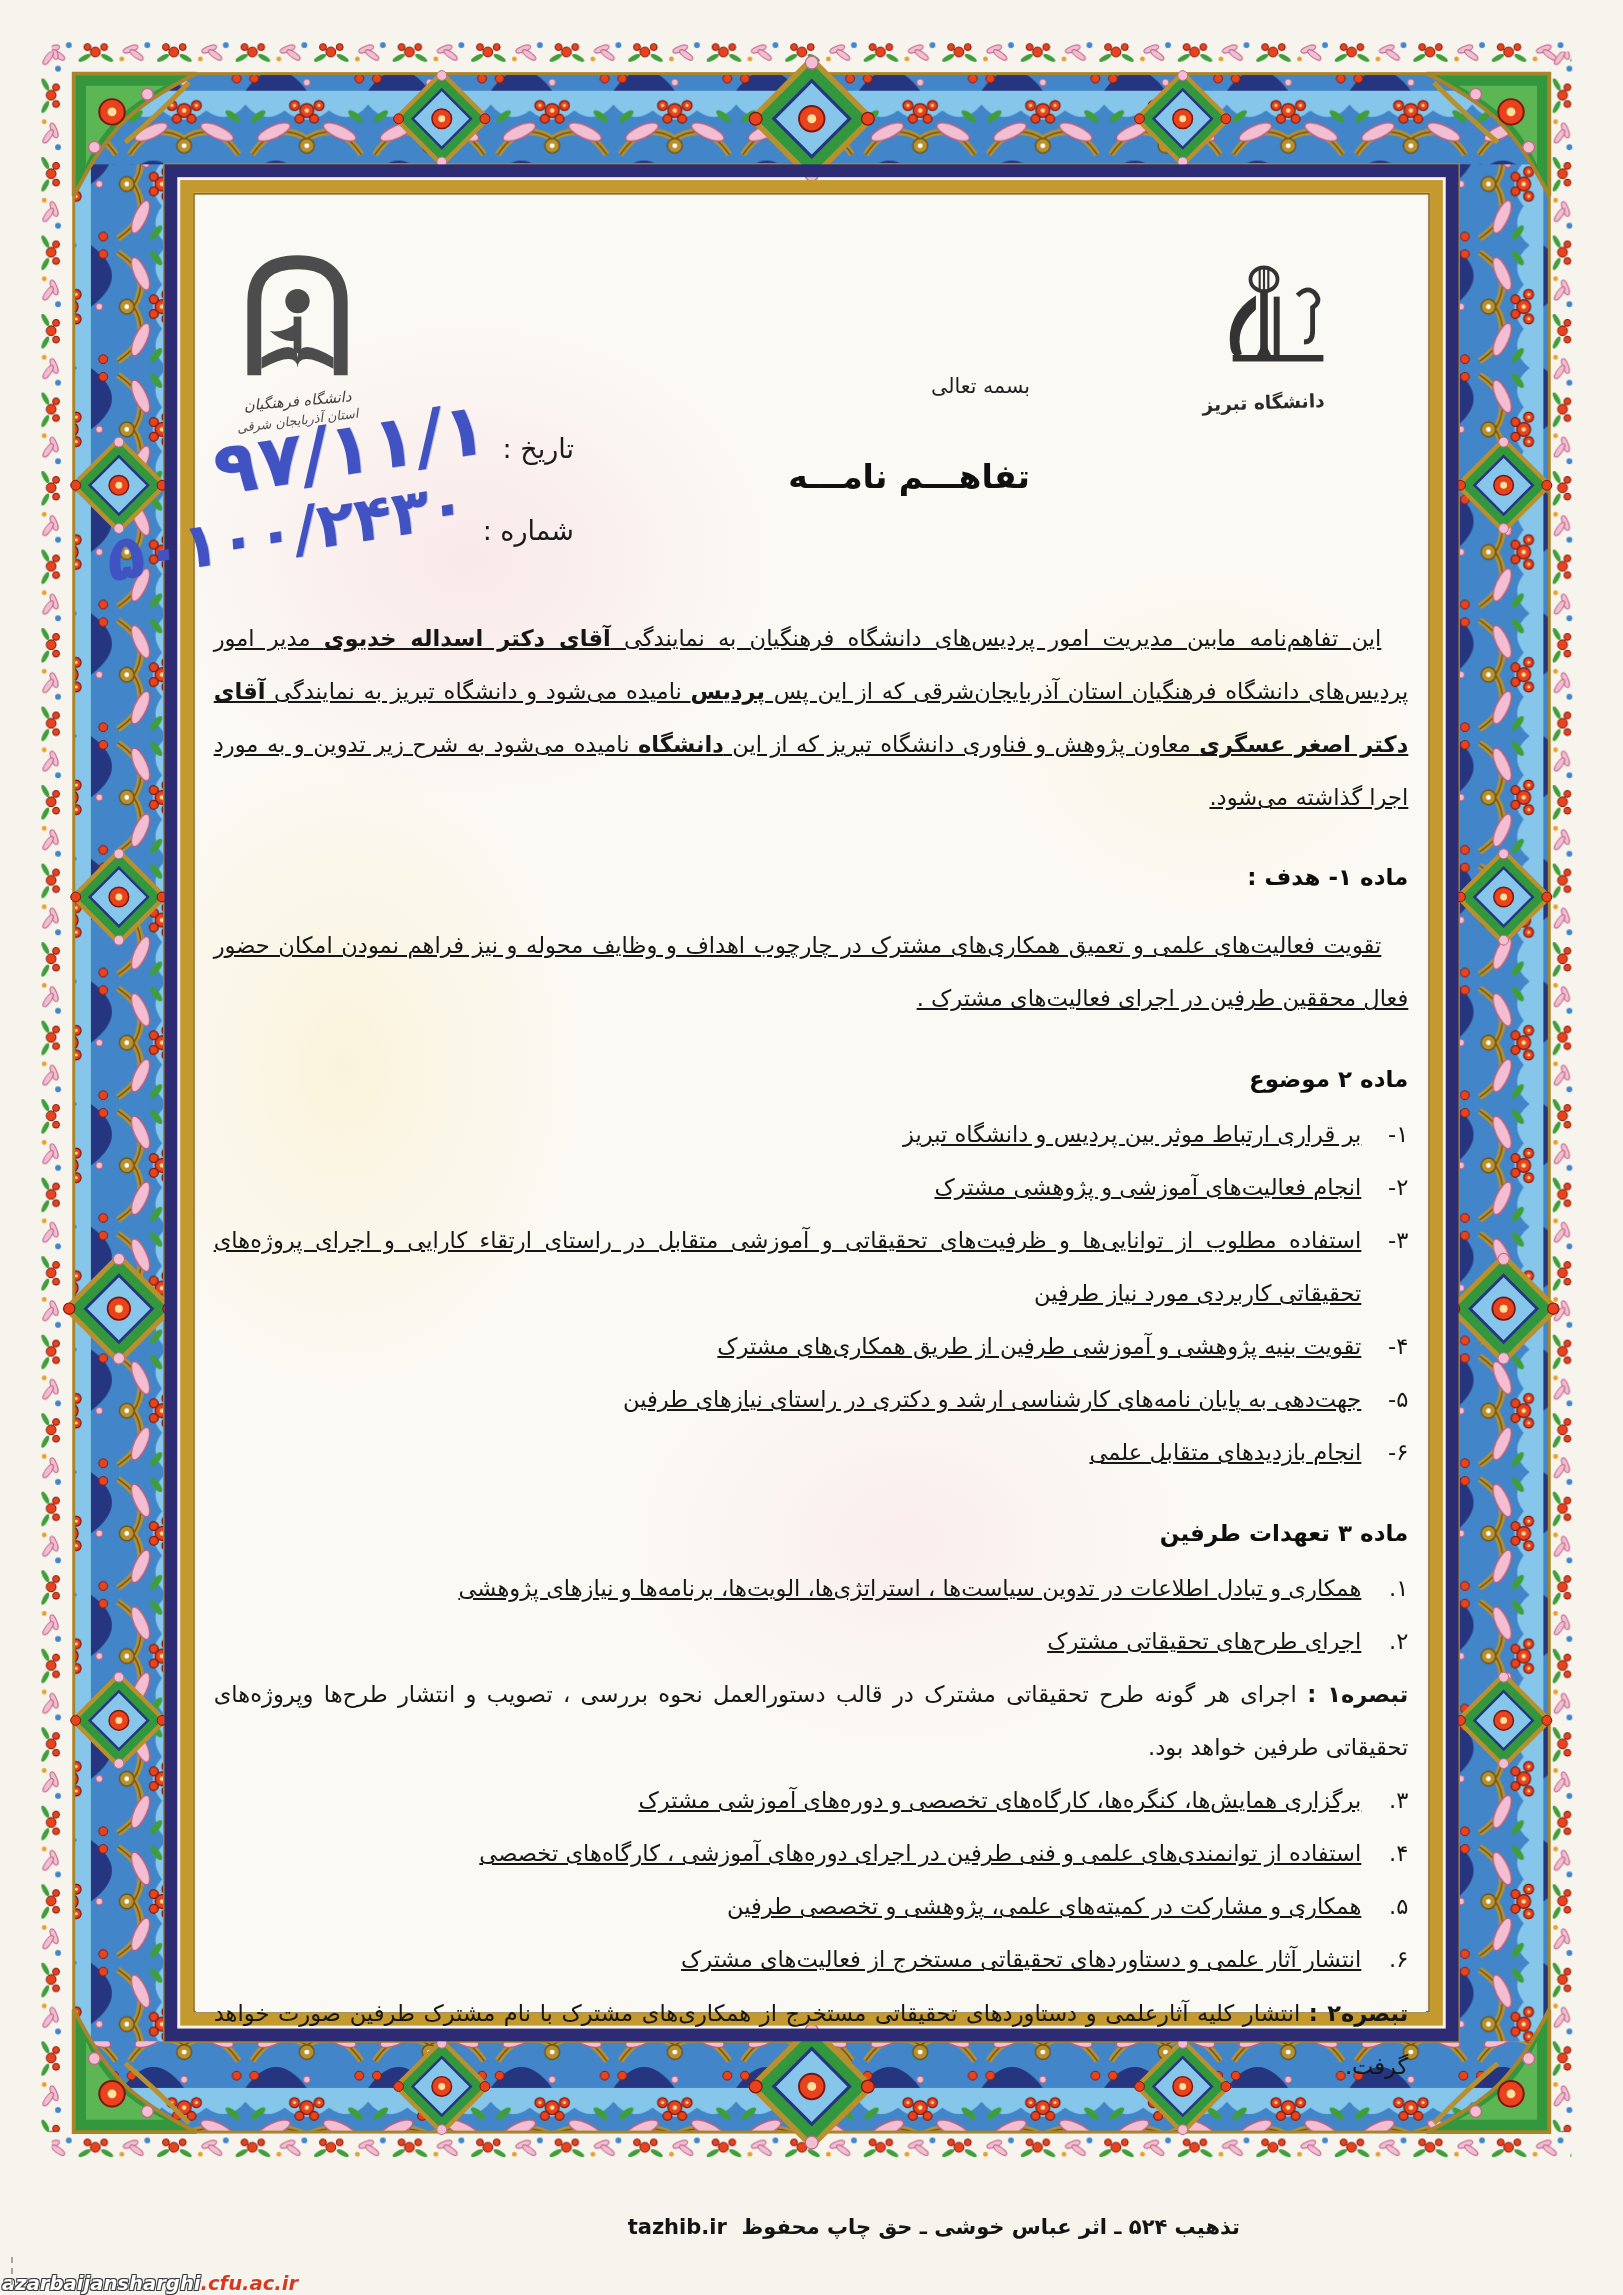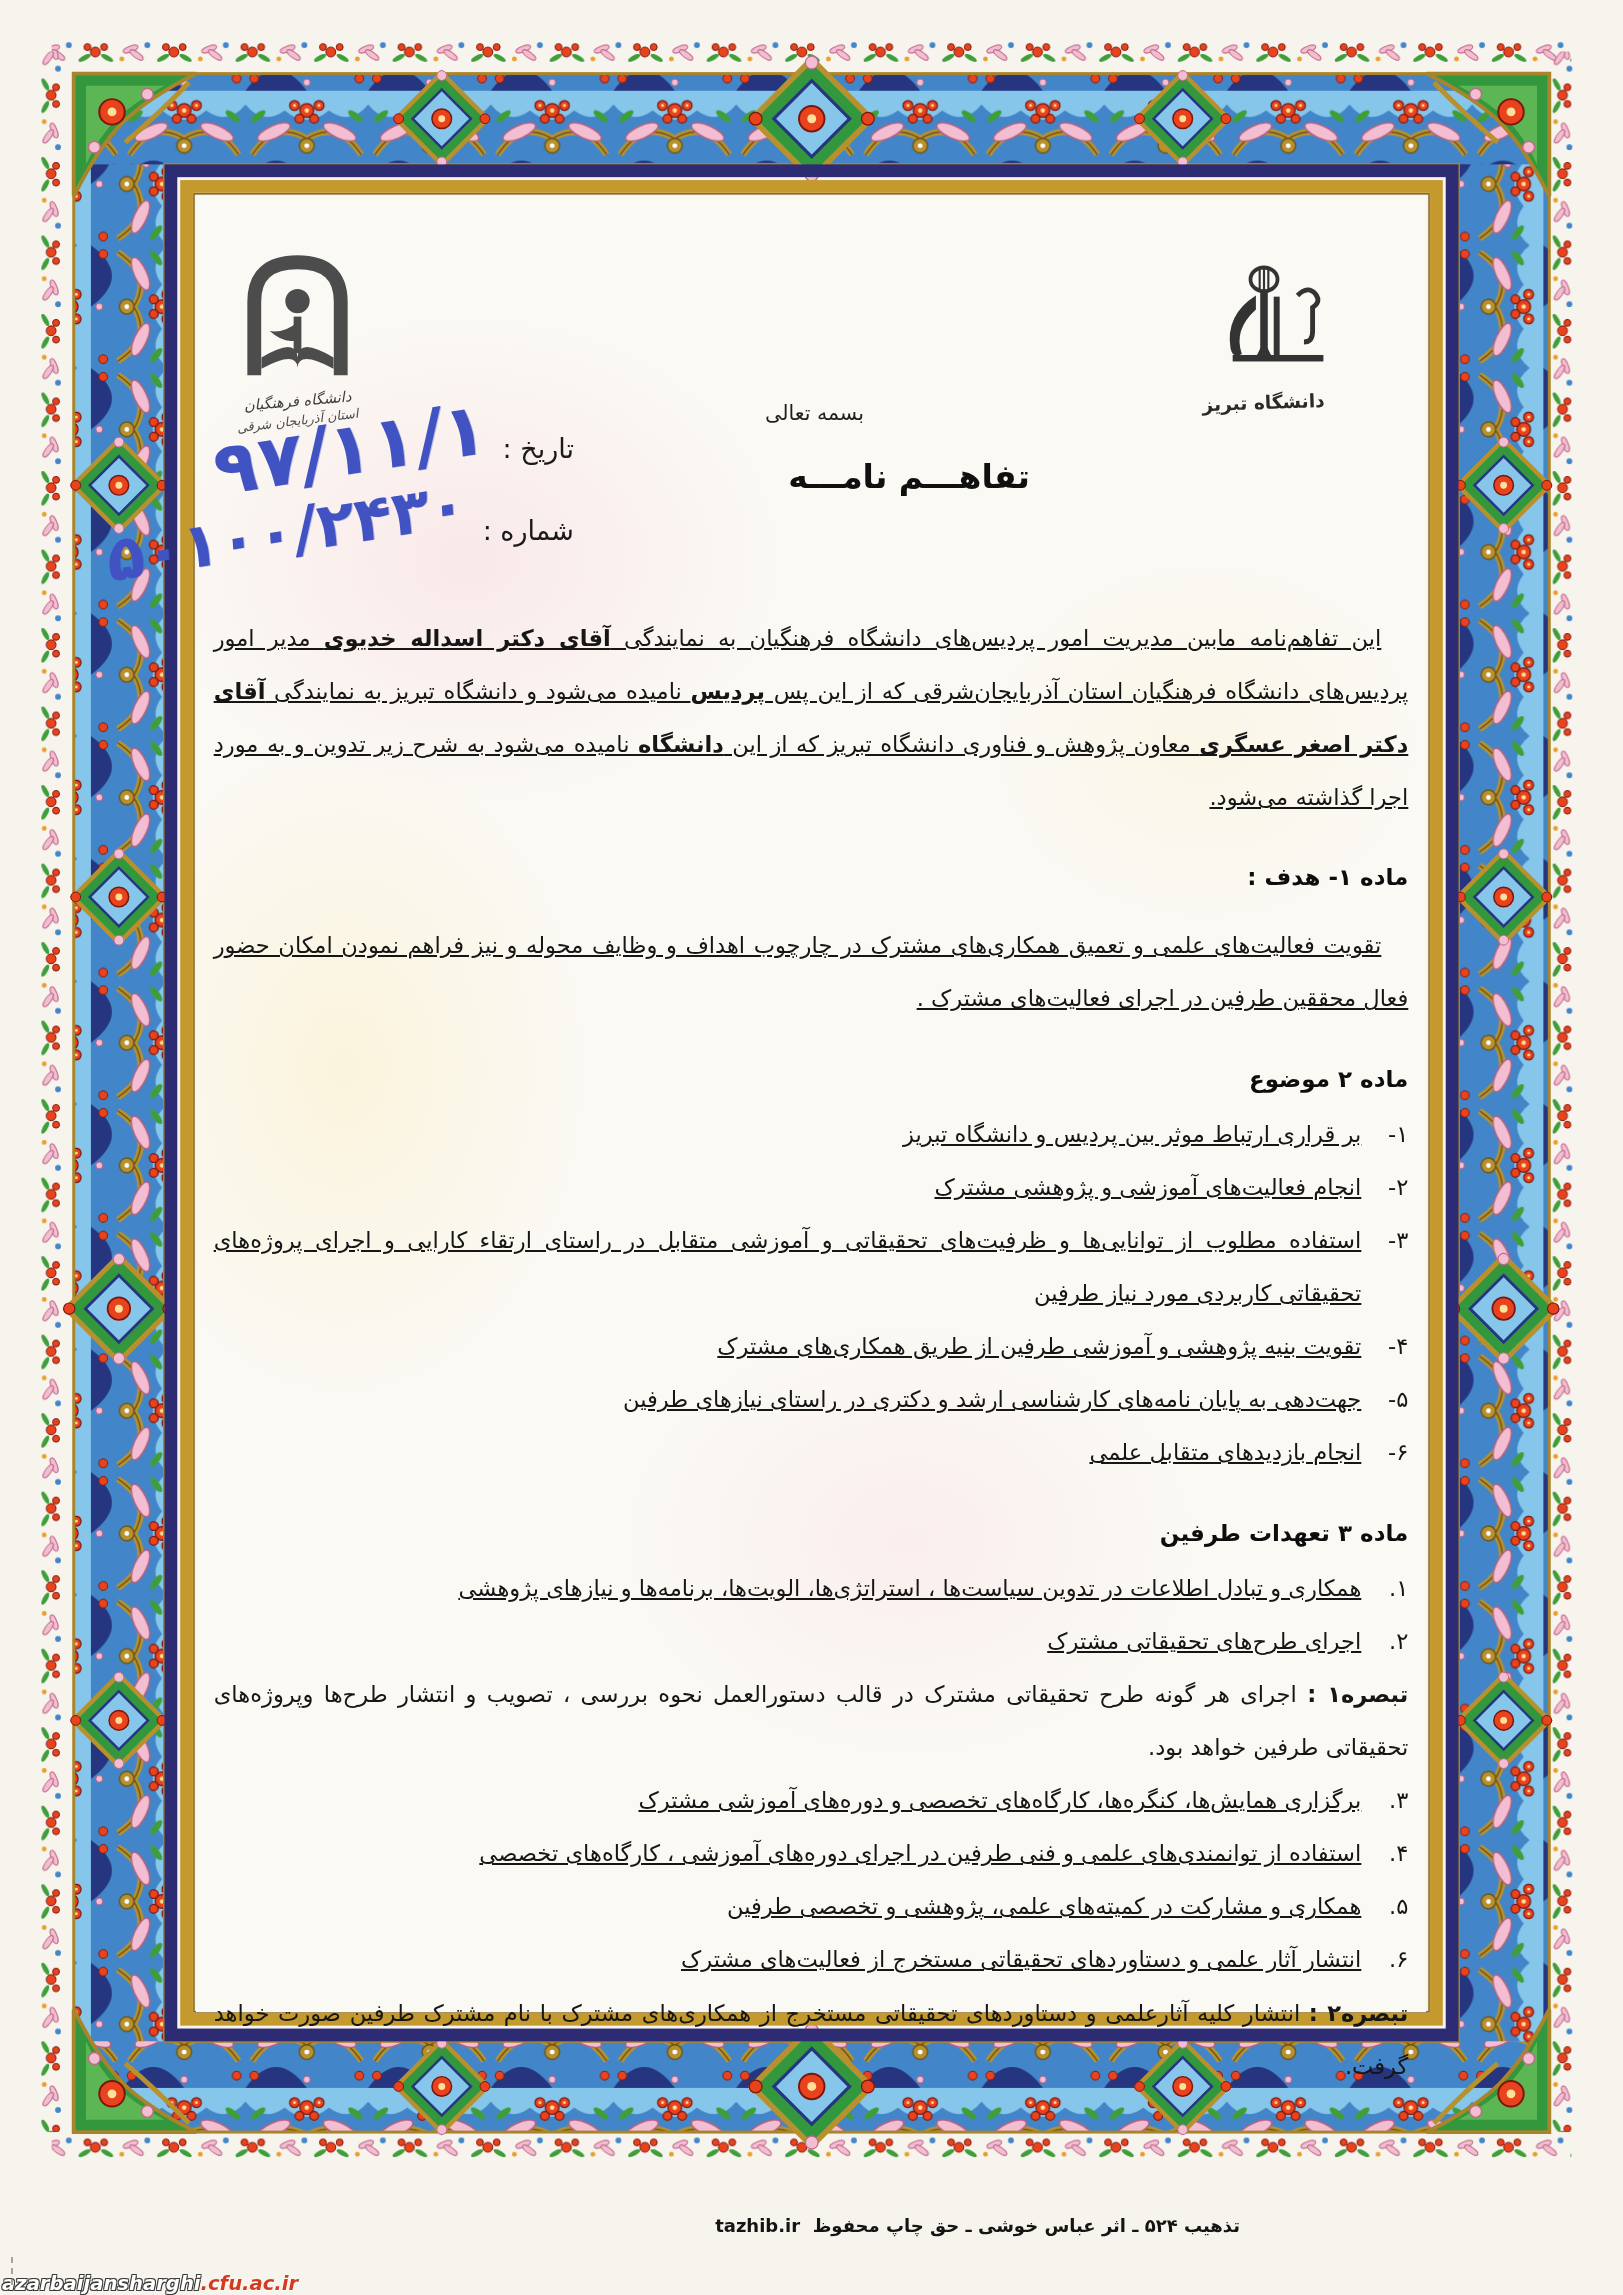--- a/index.html
+++ b/index.html
@@ -19,21 +19,21 @@
       #fbf9f4;
   }
 
   .logo{position:absolute;text-align:center;}
   .logo-left{left:17.7px;top:53px;width:167px;}
   .logo-right{left:auto;right:69px;top:64px;width:187px;}
   .logo-cap{font-size:14.7px;color:#3d3d3d;margin-top:7.9px;font-style:italic;transform:rotate(-5deg);}
   .logo-cap2{font-size:12.8px;color:#4a4a4a;margin-top:3.9px;font-style:italic;transform:rotate(-7deg);}
   .logo-cap-tabriz{font-size:18.7px;font-weight:bold;color:#2a2a2a;margin-top:6.9px;letter-spacing:-0.5px;transform:rotate(-2deg);}
 
-  .bismillah{position:absolute;left:569px;top:178px;width:265px;text-align:left;font-size:20.6px;color:#1f1f1f;margin-top:27px;}
+  .bismillah{position:absolute;left:569px;top:178px;width:265px;text-align:right;font-size:20.6px;color:#1f1f1f;}
   .doc-title{position:absolute;left:530px;top:261px;width:304px;text-align:right;font-size:33px;font-weight:bold;color:#101010;}
 
   .meta{position:absolute;left:auto;right:852px;top:216px;width:358px;}
   .meta-row{display:flex;align-items:center;gap:14.7px;white-space:nowrap;}
   .meta-row2{margin-top:12.8px;}
   .meta-label{font-size:27px;font-weight:400;color:#1a1a1a;}
   .hand{display:inline-block;direction:ltr;color:#4152c2;font-weight:bold;line-height:1;
         transform:rotate(-9deg) skewX(-5deg);text-shadow:1px 0.5px 0 rgba(65,82,194,.35);}
   .hand1{font-size:73px;}
   .hand2{font-size:62px;margin-top:2.9px;}
@@ -42,21 +42,21 @@
   .para{margin:0;text-indent:27px;text-decoration:underline;}
   .art-head{margin:36px 0 0;font-size:23px;font-weight:800;color:#0d0d0d;line-height:1.5;}
   .after-head{margin-top:24.5px;}
   .list{margin:11.8px 0 0;}
   .item{display:flex;}
   .item .num{flex:0 0 47px;}
   .item .itxt{flex:1;text-align:justify;text-decoration:underline;}
   .note{margin:0;text-align:justify;}
   .note b{font-weight:800;}
 
-  .credit{position:absolute;right:383px;top:2215px;font-size:18px;font-weight:700;color:#141414;}
+  .credit{position:absolute;right:383px;top:2215px;font-size:21px;font-weight:700;color:#141414;}
   .credit .latin{font-weight:700;}
 
   .watermark{position:absolute;left:2px;bottom:0px;font-size:19.6px;font-weight:800;font-style:italic;line-height:1.1;}
   .wm-name{color:#ffffff;text-shadow:-1px -1px 0 #3a3a3a,1px -1px 0 #3a3a3a,-1px 1px 0 #3a3a3a,1px 1px 0 #3a3a3a;}
   .wm-domain{color:#d43a1e;text-shadow:-0.5px -0.5px 0 #fff,0.5px 0.5px 0 #fff;text-align:center;}
 
   .scan-mark{position:absolute;left:10.8px;top:2257px;height:27.5px;width:0;border-left:2px dashed #8a8a8a;opacity:.75;}
 </style>
 </head>
 <body>

